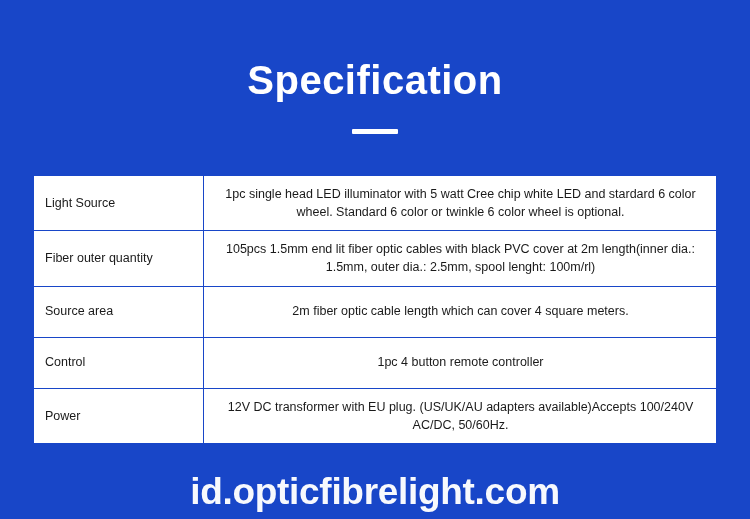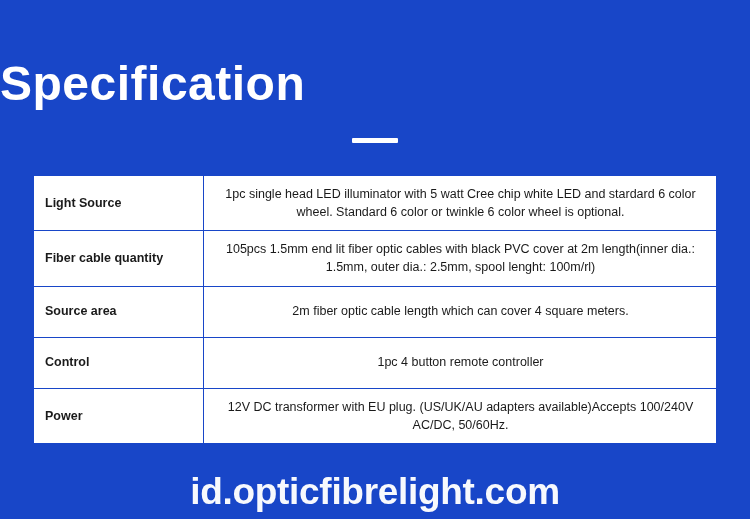--- a/index.html
+++ b/index.html
@@ -13,22 +13,23 @@
     font-family: "Liberation Sans", sans-serif;
     overflow: hidden;
     position: relative;
   }
   .page {
     width: 750px;
     height: 519px;
     position: relative;
   }
   .title {
+    text-align: center;
     color: #ffffff;
-    font-size: 48px;
+    font-size: 40px;
     font-weight: bold;
     letter-spacing: 0.5px;
     padding-top: 58px;
     line-height: 1.1;
   }
   .title-rule {
     width: 46px;
     height: 5px;
     background: #ffffff;
     margin: 27px auto 0 auto;
@@ -46,21 +47,21 @@
   .spec-table td {
     border: 1px solid #1846c8;
     padding: 9px 10px 9px 11px;
     font-size: 12.5px;
     color: #1a1a1a;
     vertical-align: middle;
     line-height: 1.45;
   }
   .spec-table td.label {
     width: 148px;
-    font-weight: bold;
+    font-weight: normal;
     font-size: 12.5px;
   }
   .spec-table td.value {
     font-weight: normal;
     text-align: center;
   }
   .spec-table tr.tall td {
     height: 32px;
   }
   .watermark {
@@ -84,21 +85,21 @@
   <div class="title">Specification</div>
   <div class="title-rule"></div>
 
   <table class="spec-table">
     <tbody>
       <tr>
         <td class="label">Light Source</td>
         <td class="value">1pc single head LED illuminator with 5 watt Cree chip white LED and stardard 6 color wheel. Standard 6 color or twinkle 6 color wheel is optional.</td>
       </tr>
       <tr>
-        <td class="label">Fiber cable quantity</td>
+        <td class="label">Fiber outer quantity</td>
         <td class="value">105pcs 1.5mm end lit fiber optic cables with black PVC cover at 2m length(inner dia.: 1.5mm, outer dia.: 2.5mm, spool lenght: 100m/rl)</td>
       </tr>
       <tr class="tall">
         <td class="label">Source area</td>
         <td class="value">2m fiber optic cable length which can cover 4 square meters.</td>
       </tr>
       <tr class="tall">
         <td class="label">Control</td>
         <td class="value">1pc 4 button remote controller</td>
       </tr>

